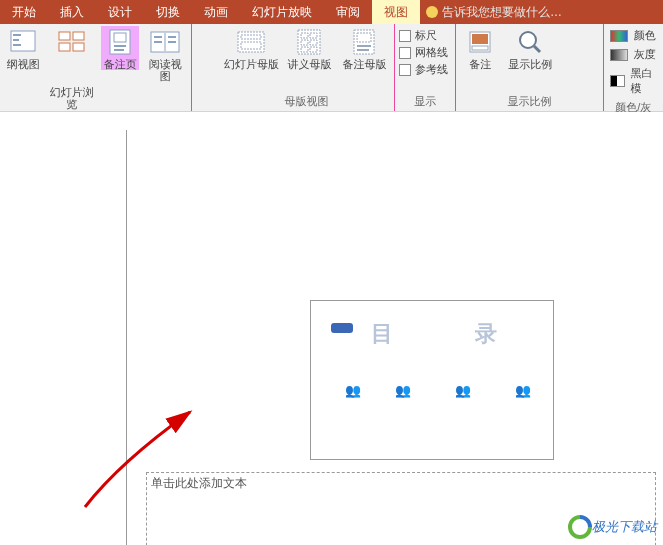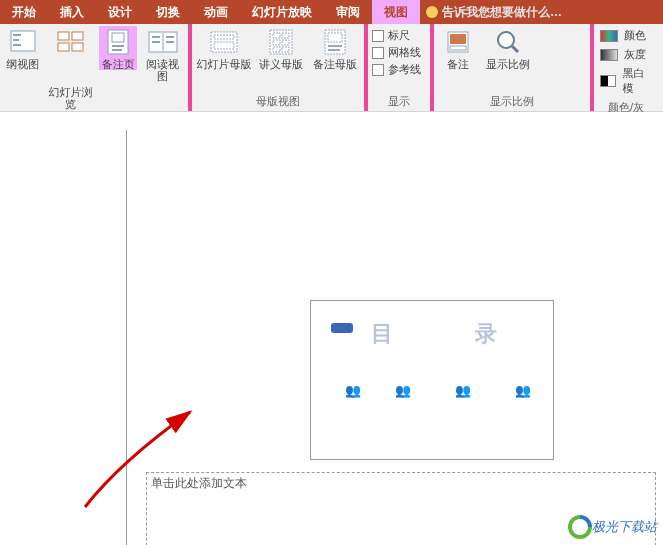--- a/index.html
+++ b/index.html
@@ -1,25 +1,25 @@
 <!DOCTYPE html>
 <html><head>
 <meta charset="utf-8">
 <style>
   * { box-sizing: border-box; margin: 0; padding: 0; font-family: "Microsoft YaHei", sans-serif; }
   body { width: 663px; height: 545px; background: #fff; overflow: hidden; position: relative; }
 
-  .tabs { height: 24px; background: #b7472a; display: flex; align-items: stretch; font-size: 12px; font-weight: bold; }
+  .tabs { height: 24px; background: #b7472a; display: flex; align-items: stretch; font-size: 12px; }
   .tab { padding: 0 12px; display: flex; align-items: center; color: #fff; cursor: pointer; }
-  .tab.active { background: #f0abfc; color: #b7472a; }
+  .tab.active { background: #fef9c3; color: #b7472a; }
   .tell-me { flex: 1; display: flex; align-items: center; padding-left: 6px; color: #e5e5e5; font-size: 12px; }
   .tell-me .bulb { width: 12px; height: 12px; border-radius: 50%; background: #f4d05c; margin-right: 4px; display:inline-block; }
 
   .ribbon { height: 88px; background: #f1f1f1; border-bottom: 1px solid #d4d4d4; display: flex; }
-  .group { border-right: 4px solid #ec4899; display: flex; flex-direction: column; padding: 2px 4px 0; }
+  .group { border-right: 1px solid #ec4899; display: flex; flex-direction: column; padding: 2px 4px 0; }
   .group-body { flex: 1; display: flex; align-items: flex-start; gap: 4px; }
   .group-label { font-size: 11px; color: #666; text-align: center; padding: 2px 0 2px; }
 
   .big-btn { width: 44px; display: flex; flex-direction: column; align-items: center; gap: 2px; padding-top: 2px; cursor: pointer; }
   .big-btn.sel { background: #f0abfc; }
   .big-btn .icon { width: 30px; height: 28px; display:flex; align-items:center; justify-content:center; }
   .big-btn span { font-size: 11px; color: #444; text-align: center; line-height: 12px; }
 
   .checklist { display: flex; flex-direction: column; gap: 2px; font-size: 11px; color: #444; padding-top: 2px; }
   .check { display: flex; align-items: center; gap: 4px; cursor: pointer; }
@@ -106,21 +106,21 @@
               <rect x="18" y="6" width="8" height="2" fill="#8aa2c0"></rect>
               <rect x="4" y="11" width="8" height="2" fill="#8aa2c0"></rect>
               <rect x="18" y="11" width="8" height="2" fill="#8aa2c0"></rect>
             </svg>
           </div>
         <span>阅读视图</span>
       </div>
     </div>
   </div>
 
-  <div class="group" style="width:176px;">
+  <div class="group" style="width:176px;margin-left:27px;">
     <div class="group-body">
       <div class="big-btn" style="width:58px;">
         <div class="icon">
             <svg width="30" height="24">
               <rect x="2" y="2" width="26" height="20" fill="#fff" stroke="#9aa8bb" stroke-dasharray="2 1"></rect>
               <rect x="5" y="5" width="20" height="4" fill="none" stroke="#9aa8bb" stroke-dasharray="2 1"></rect>
               <rect x="5" y="12" width="20" height="7" fill="none" stroke="#9aa8bb" stroke-dasharray="2 1"></rect>
             </svg>
           </div>
         <span>幻灯片母版</span>

